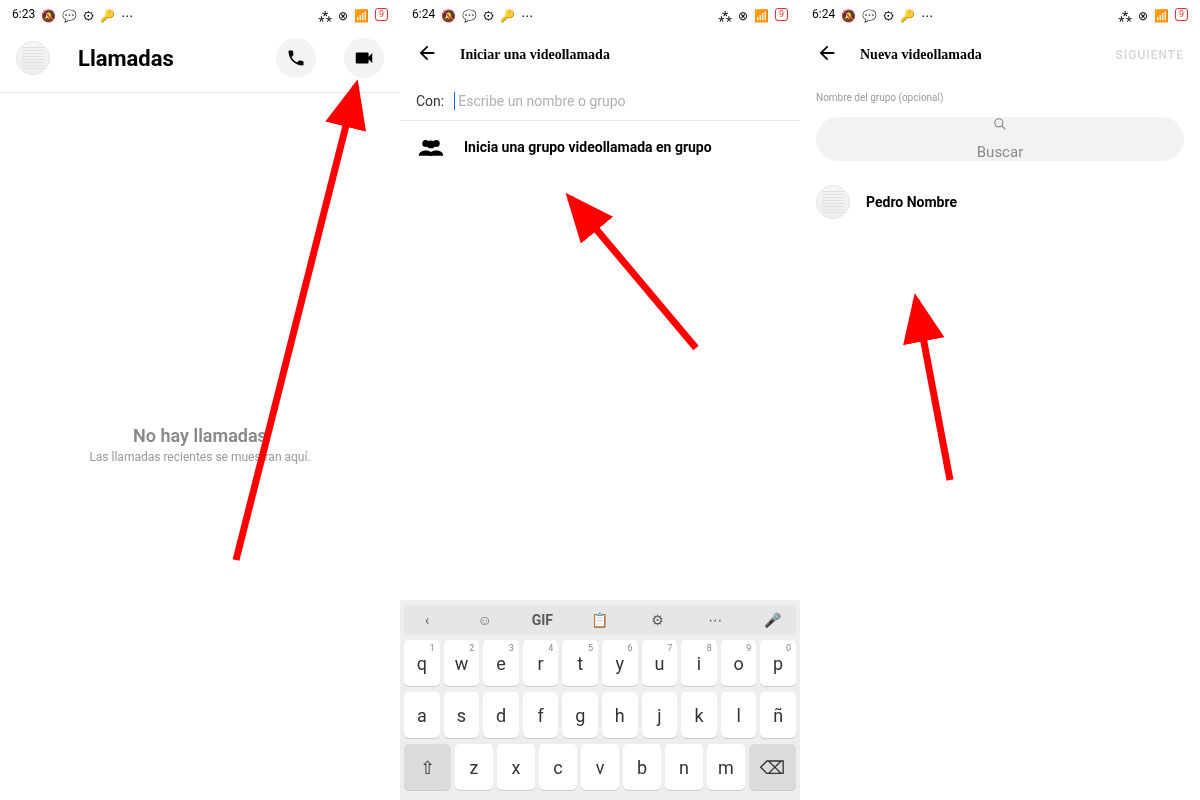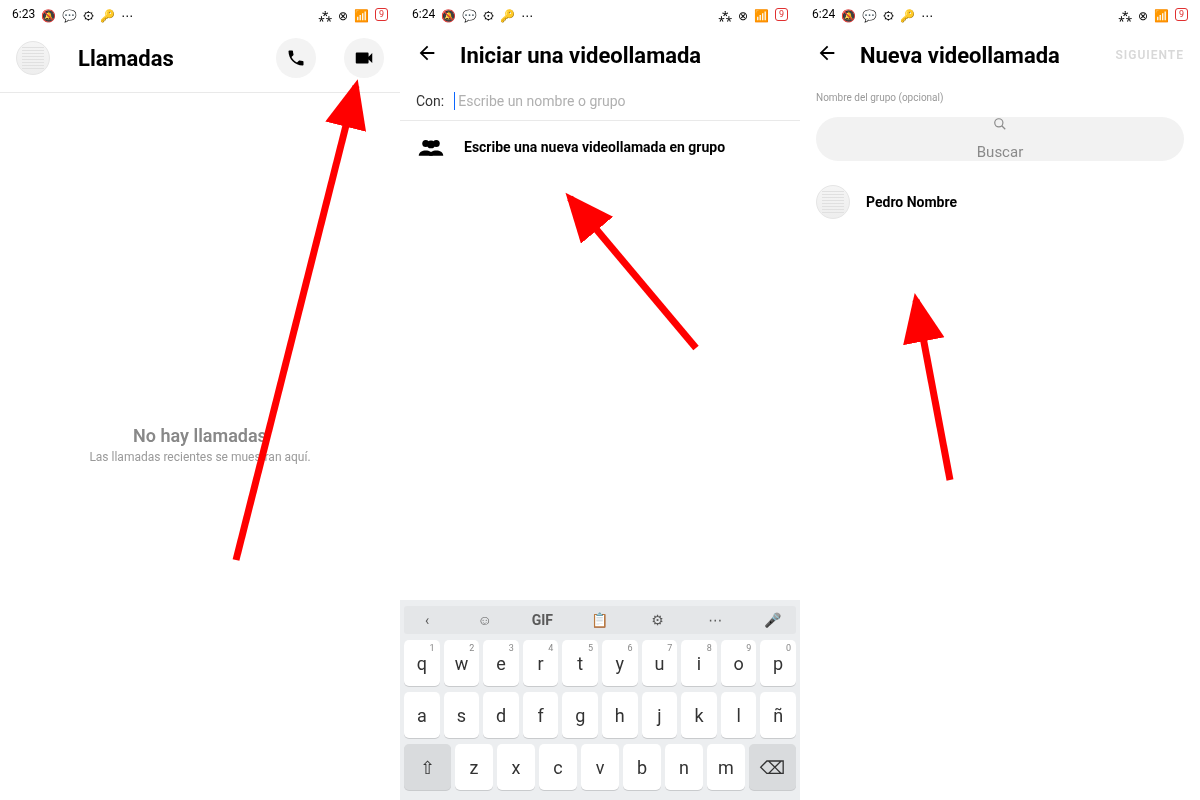--- a/index.html
+++ b/index.html
@@ -18,21 +18,21 @@
       repeating-linear-gradient(#e0e0e0 0 1px, transparent 1px 3px); display:block; }
   .hdr-title { font-size:22px; font-weight:700; flex:1; }
   .circle-btn { width:40px; height:40px; border-radius:50%; background:#f3f3f3; display:flex; align-items:center; justify-content:center; }
   .sep { height:1px; background:#e9e9e9; }
   
   .empty-block { text-align:center; color:#7a7a7a; }
   .empty-block .t1 { font-size:18px; font-weight:600; color:#888; margin-bottom:4px; }
   .empty-block .t2 { font-size:12px; color:#9a9a9a; }
   
   .header2 { display:flex; align-items:center; gap:22px; padding:14px 16px; }
-  .hdr-title2 { font-size:22px; font-weight:700; flex:1; }
+  .hdr-title2 { font-size:14px; font-weight:700; flex:1;font-family:Liberation Serif, serif; }
   .next-btn { font-size:12px; letter-spacing:1px; color:#d8d8d8; font-weight:600; }
   
   .con-row { display:flex; align-items:center; gap:10px; padding:10px 16px; }
   .con-label { font-size:14px; color:#333; }
   .con-input { font-size:14px; color:#b0b0b0; border-left:1.5px solid #0a66ff; padding-left:3px; height:18px; display:flex; align-items:center; }
   
   .group-row { display:flex; align-items:center; gap:18px; padding:16px 16px; }
   .group-icon { width:30px; display:flex; justify-content:center; }
   .group-label { font-size:14px; font-weight:700; }
   
@@ -145,21 +145,21 @@
   <div class="group-row">
     <span class="group-icon">
       <svg width="28" height="20" viewBox="0 0 32 20">
             <circle cx="10" cy="6" r="4" fill="#000"></circle>
             <circle cx="22" cy="6" r="4" fill="#000"></circle>
             <circle cx="16" cy="7" r="4.5" fill="#000"></circle>
             <path d="M2 20c0-4 4-6 8-6s8 2 8 6" fill="#000"></path>
             <path d="M14 20c0-4 4-6 8-6s8 2 8 6" fill="#000"></path>
           </svg>
     </span>
-    <span class="group-label">Escribe una nueva videollamada en grupo</span>
+    <span class="group-label">Inicia una grupo videollamada en grupo</span>
   </div>
 
   <div class="arrow" style="left:0;top:0;">
     <svg width="400" height="800">
           <defs>
             <marker id="ah2" markerWidth="10" markerHeight="10" refX="6" refY="3" orient="auto">
               <path d="M0,0 L7,3 L0,6 Z" fill="#ff0000"></path>
             </marker>
           </defs>
     <line x1="296" y1="348" x2="170" y2="198" stroke="#ff0000" stroke-width="7" marker-end="url(#ah2)"></line>

